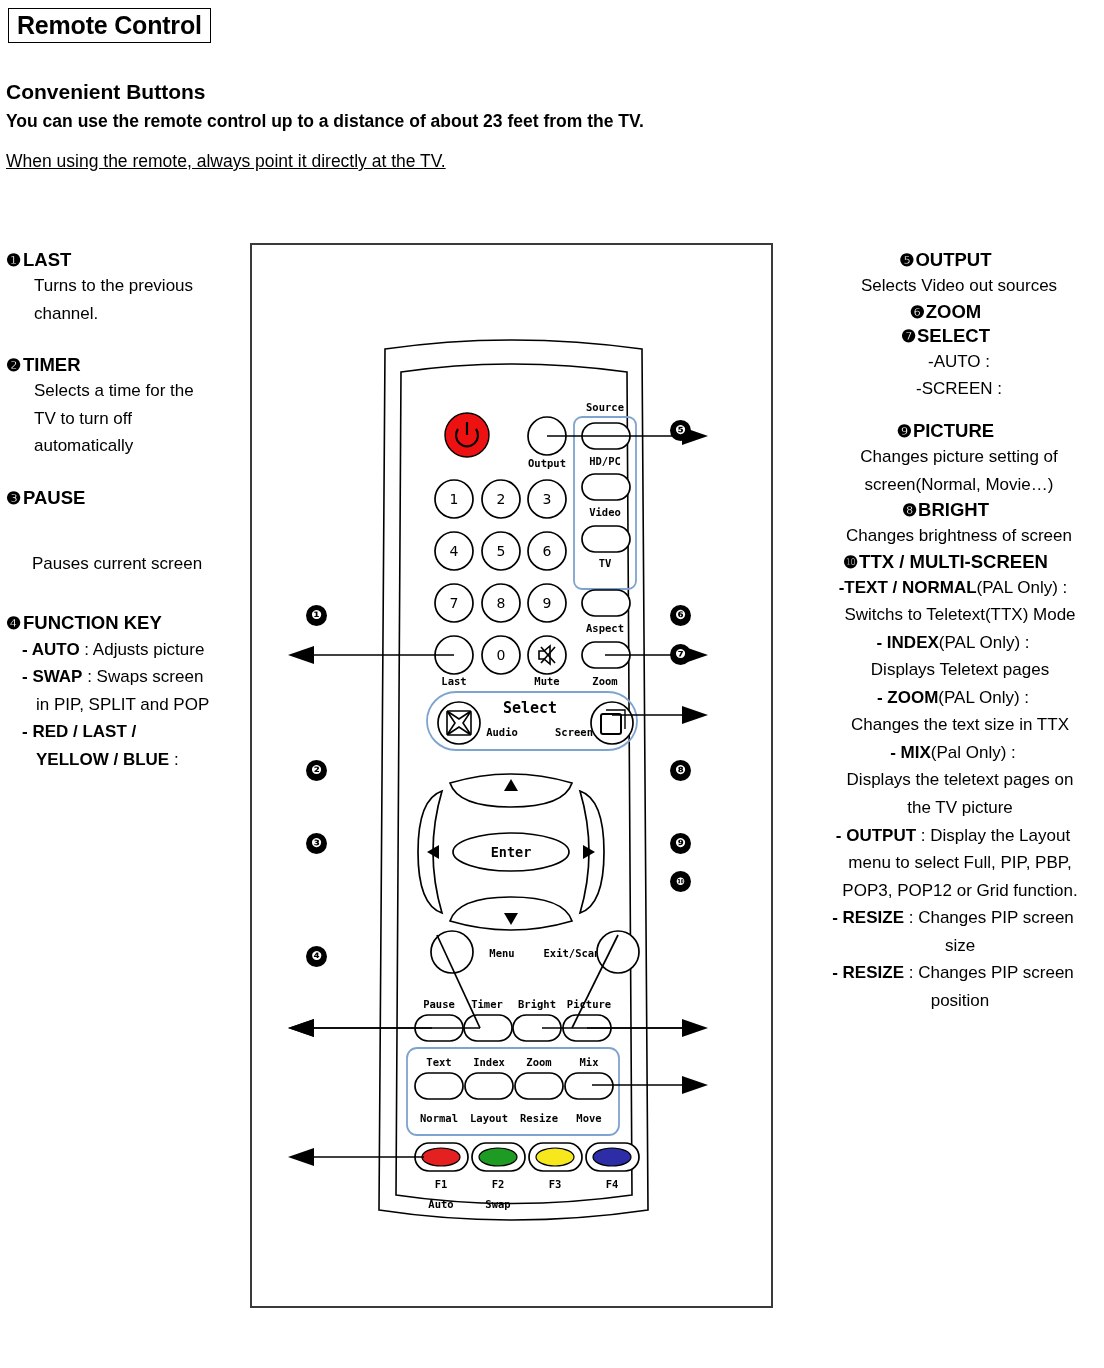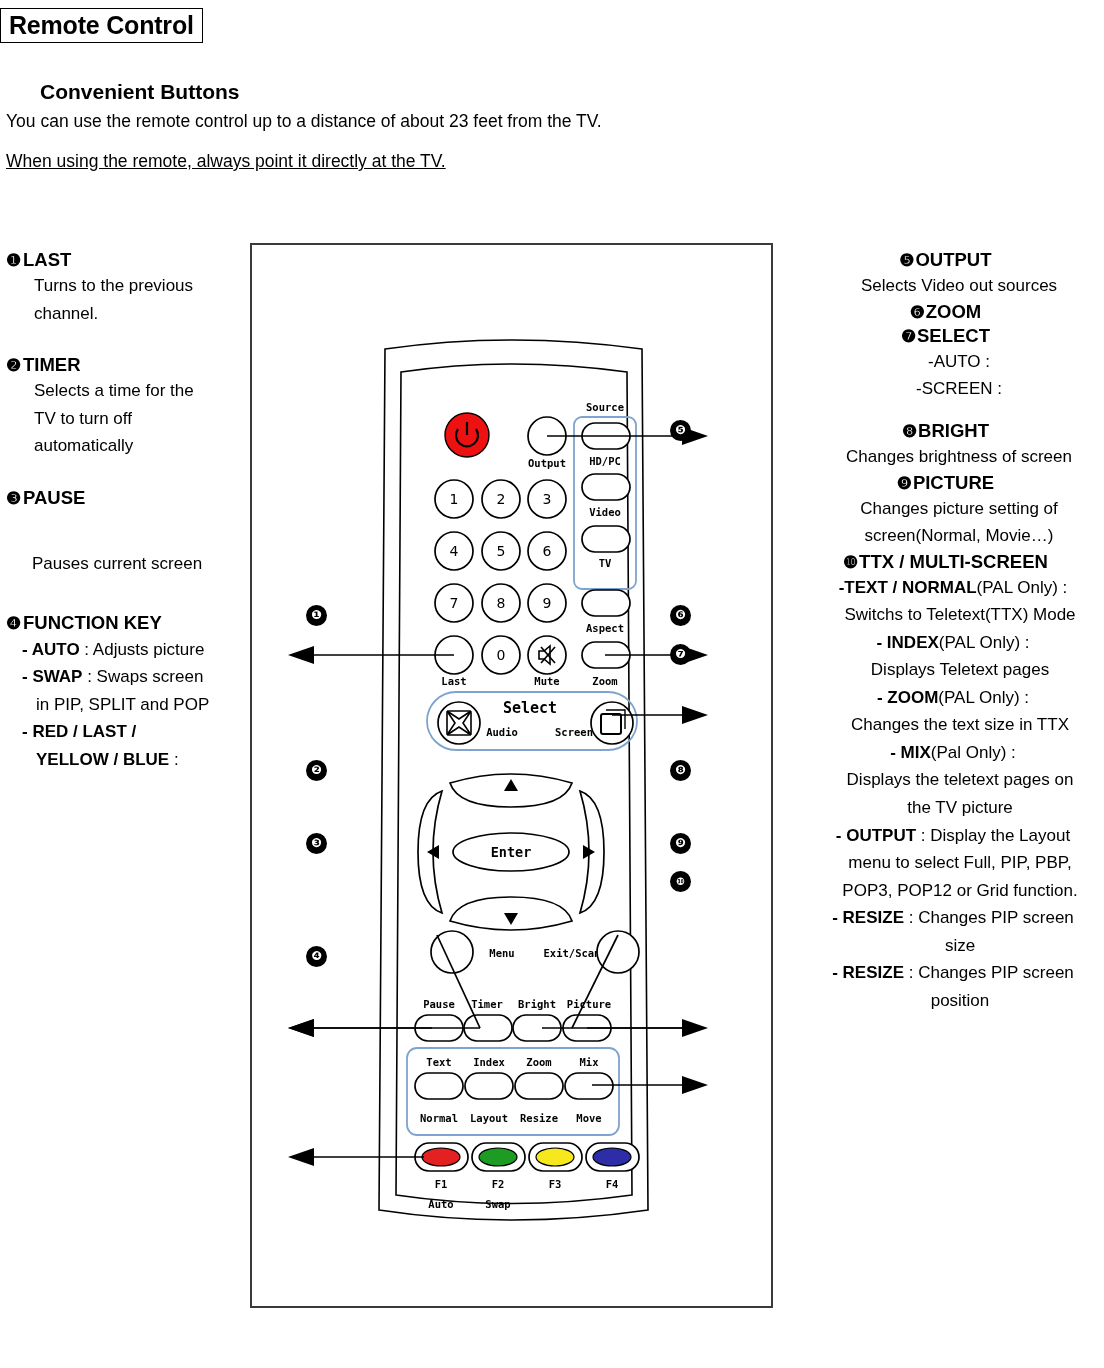--- a/index.html
+++ b/index.html
@@ -8,35 +8,35 @@
     background:#ffffff;
     font-family:"Liberation Sans", sans-serif;
     color:#000;
     position:relative;
     overflow:hidden;
   }
   .page{position:absolute;inset:0;}
 
   
   .title-box{
-    position:absolute;left:0;top:8px;
+    position:absolute;left:8px;top:8px;
     border:1.5px solid #000;
     padding:3px 8px 4px 8px;
     font-size:25px;font-weight:bold;
     letter-spacing:-0.2px;
     line-height:1.05;
   }
   .section-head{
     position:absolute;left:6px;top:80px;
-    font-size:21px;font-weight:bold;margin-left:34px;
+    font-size:21px;font-weight:bold;
   }
   .intro{
     position:absolute;left:6px;font-size:17.5px;line-height:1.1;
   }
-  .intro.l1{top:112px;}
+  .intro.l1{top:112px;font-weight:bold;}
   .intro.l2{top:152px;text-decoration:underline;}
 
   
   .col{position:absolute;}
   .col-left{left:6px;top:248px;width:250px;}
   .col-right{left:790px;top:248px;width:310px;text-align:center;}
 
   .entry{margin-bottom:0;}
   .ehead{
     font-size:18.5px;font-weight:bold;
@@ -171,31 +171,31 @@
         <span class="bullet">❼</span><span>SELECT</span>
       </div>
       <div class="ebody">-AUTO :</div>
       <div class="ebody">-SCREEN :</div>
     </div>
 
     <div class="gap-s"></div>
 
     <div class="entry">
       <div class="ehead">
-        <span class="bullet">❽</span><span>BRIGHT</span>
-      </div>
-      <div class="ebody">Changes brightness of screen</div>
-    </div>
-
-    <div class="entry">
-      <div class="ehead">
         <span class="bullet">❾</span><span>PICTURE</span>
       </div>
       <div class="ebody">Changes picture setting of</div>
       <div class="ebody">screen(Normal, Movie…)</div>
+    </div>
+
+    <div class="entry">
+      <div class="ehead">
+        <span class="bullet">❽</span><span>BRIGHT</span>
+      </div>
+      <div class="ebody">Changes brightness of screen</div>
     </div>
 
     <div class="entry">
       <div class="ehead">
         <span class="bullet">❿</span><span>TTX / MULTI-SCREEN</span>
       </div>
 
       <div class="sub">
         <b>-TEXT / NORMAL</b><span>(PAL Only) :</span>
       </div>

